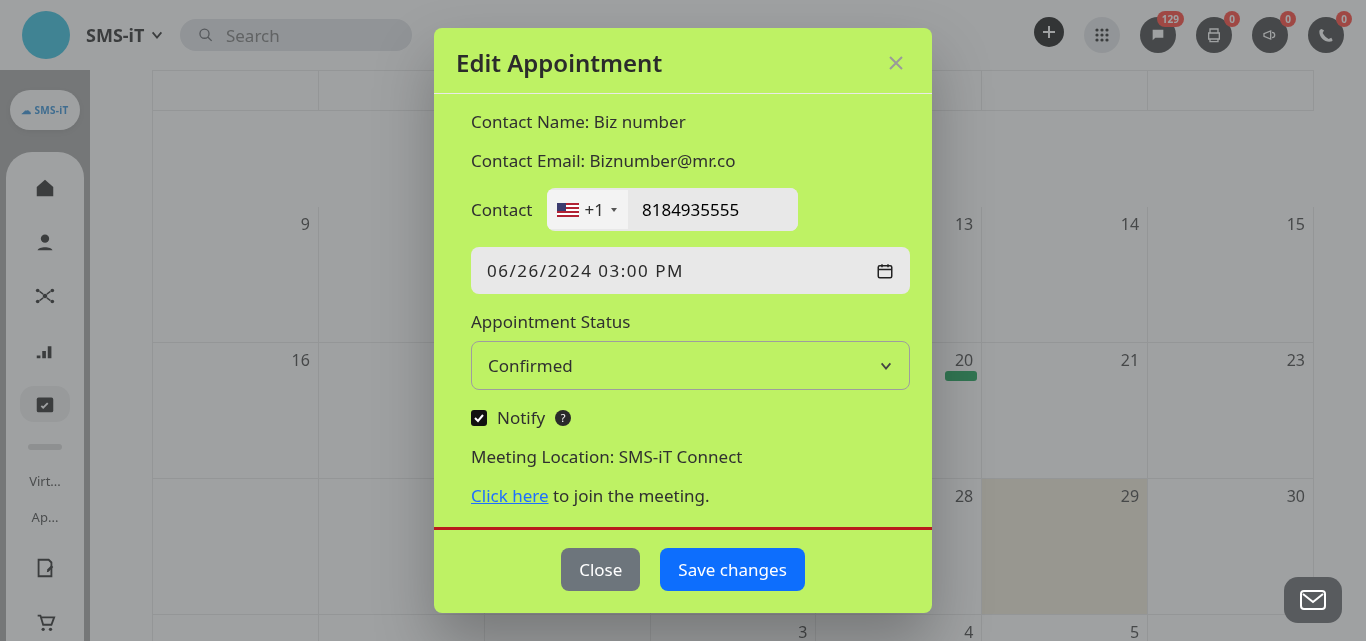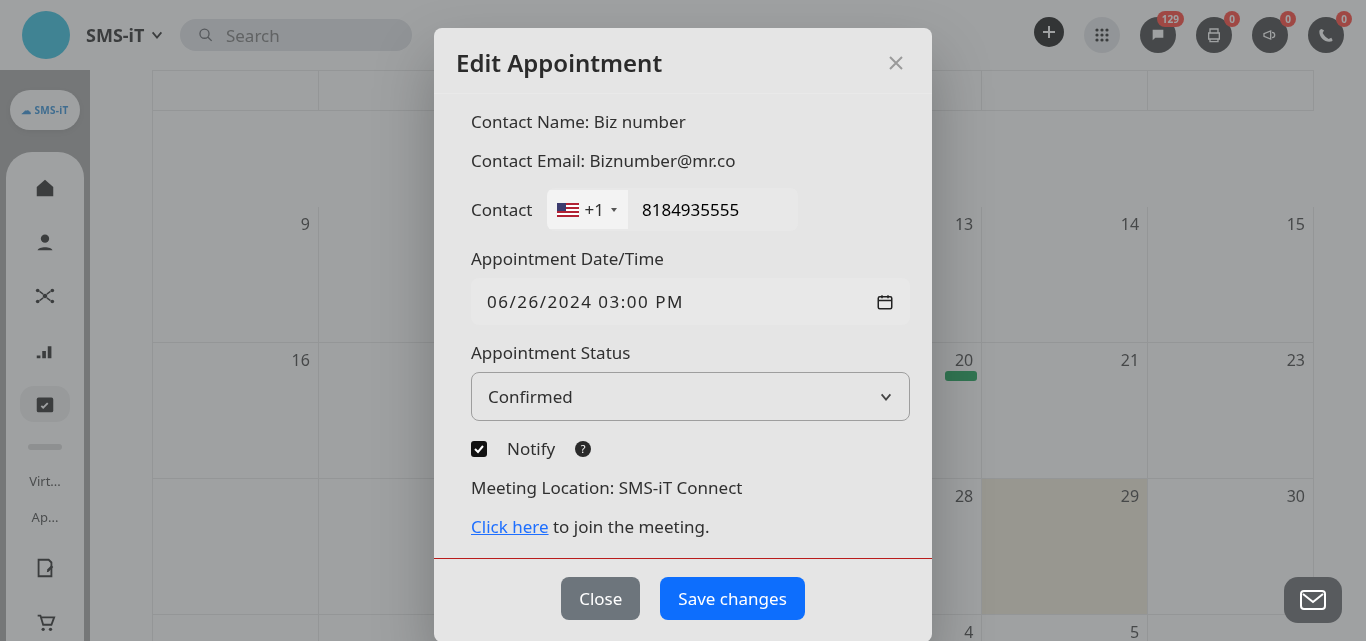--- a/index.html
+++ b/index.html
@@ -87,43 +87,43 @@
 
   
   .overlay{
     position:absolute;inset:0;background:rgba(80,84,86,.55);pointer-events:none;
   }
 
   
   .modal{
     position:absolute;
     left:50%;top:28px;transform:translateX(-50%);
-    width:498px;background:#e5e5e5;border-radius:8px;
+    width:498px;background:#bef264;border-radius:8px;
     box-shadow:0 30px 60px rgba(0,0,0,.25);
     overflow:hidden;
     color:#222;
   }
   .m-head{display:flex;align-items:center;justify-content:space-between;padding:18px 22px 14px 22px;border-bottom:1px solid #e9e9e9}
   .m-title{font-size:24px;font-weight:600;color:#2b2b2b}
   .m-close{width:28px;height:28px;display:flex;align-items:center;justify-content:center;color:#9a9a9a;cursor:pointer}
   .m-body{padding:16px 22px 20px 37px;color:#303030;font-size:17px;display:flex;flex-direction:column;gap:16px}
   .inline-field{display:flex;align-items:center;gap:14px}
   .phone-wrap{display:flex;align-items:center;background:var(--grey-bg);border-radius:8px;overflow:hidden}
   .cc-box{display:flex;align-items:center;gap:6px;padding:8px 10px;background:#f3f3f3}
   .flag{width:22px;height:14px;display:inline-block}
   .flag svg{display:block}
   .phone-in{border:none;background:var(--grey-bg);padding:10px 14px;font-size:17px;outline:none;width:170px}
   .label{font-size:17px;color:#303030}
   .dt-field{display:flex;align-items:center;justify-content:space-between;background:var(--grey-bg);border-radius:8px;padding:12px 16px;font-size:17px;letter-spacing:1.5px;color:#2a2a2a}
   .select{display:flex;align-items:center;justify-content:space-between;border:1px solid #9e9e9e;border-radius:8px;padding:12px 16px;font-size:17px}
-  .chk-row{display:flex;align-items:center;gap:20px}
+  .chk-row{display:flex;align-items:center;gap:10px}
   .chk{width:16px;height:16px;border-radius:3px;background:#111;display:inline-flex;align-items:center;justify-content:center;color:#fff}
   .help-dot{width:16px;height:16px;border-radius:50%;background:#2a2a2a;color:#fff;display:inline-flex;align-items:center;justify-content:center;font-size:11px}
   .link{color:#1e6fff;text-decoration:underline;cursor:pointer}
-  .m-foot{display:flex;align-items:center;justify-content:center;gap:20px;padding:18px 0 22px 0;border-top:1px solid #b91c1c}
+  .m-foot{display:flex;align-items:center;justify-content:center;gap:20px;padding:18px 0 22px 0;border-top:3px solid #b91c1c}
   .btn{border:none;border-radius:8px;font-size:17px;padding:10px 18px;cursor:pointer;color:#fff}
   .btn.secondary{background:#6d757c}
   .btn.primary{background:var(--blue)}
 
   
   .support-fab{position:absolute;right:24px;bottom:18px;width:58px;height:46px;border-radius:14px;background:#585b5e;display:flex;align-items:center;justify-content:center;color:#fff}
 
   svg{display:block}
 </style>
 </head>
@@ -331,21 +331,20 @@
           <span>+1</span>
           <svg width="8" height="8" viewBox="0 0 8 8">
               <path d="M1 2l3 4 3-4" fill="#555"></path>
             </svg>
         </div>
         <input class="phone-in" value="8184935555" style="">
       </div>
     </div>
 
     <div>
-      <div class="label" style="margin-bottom:8px">Appointment Date/Time</div>
       <div class="dt-field">
         <span>06/26/2024 03:00 PM</span>
         <svg width="18" height="18" viewBox="0 0 24 24">
             <rect x="3" y="5" width="18" height="16" rx="2" fill="none" stroke="#222" stroke-width="2"></rect>
             <path d="M3 10h18M8 3v4M16 3v4" stroke="#222" stroke-width="2"></path>
           </svg>
       </div>
     </div>
 
     <div>

